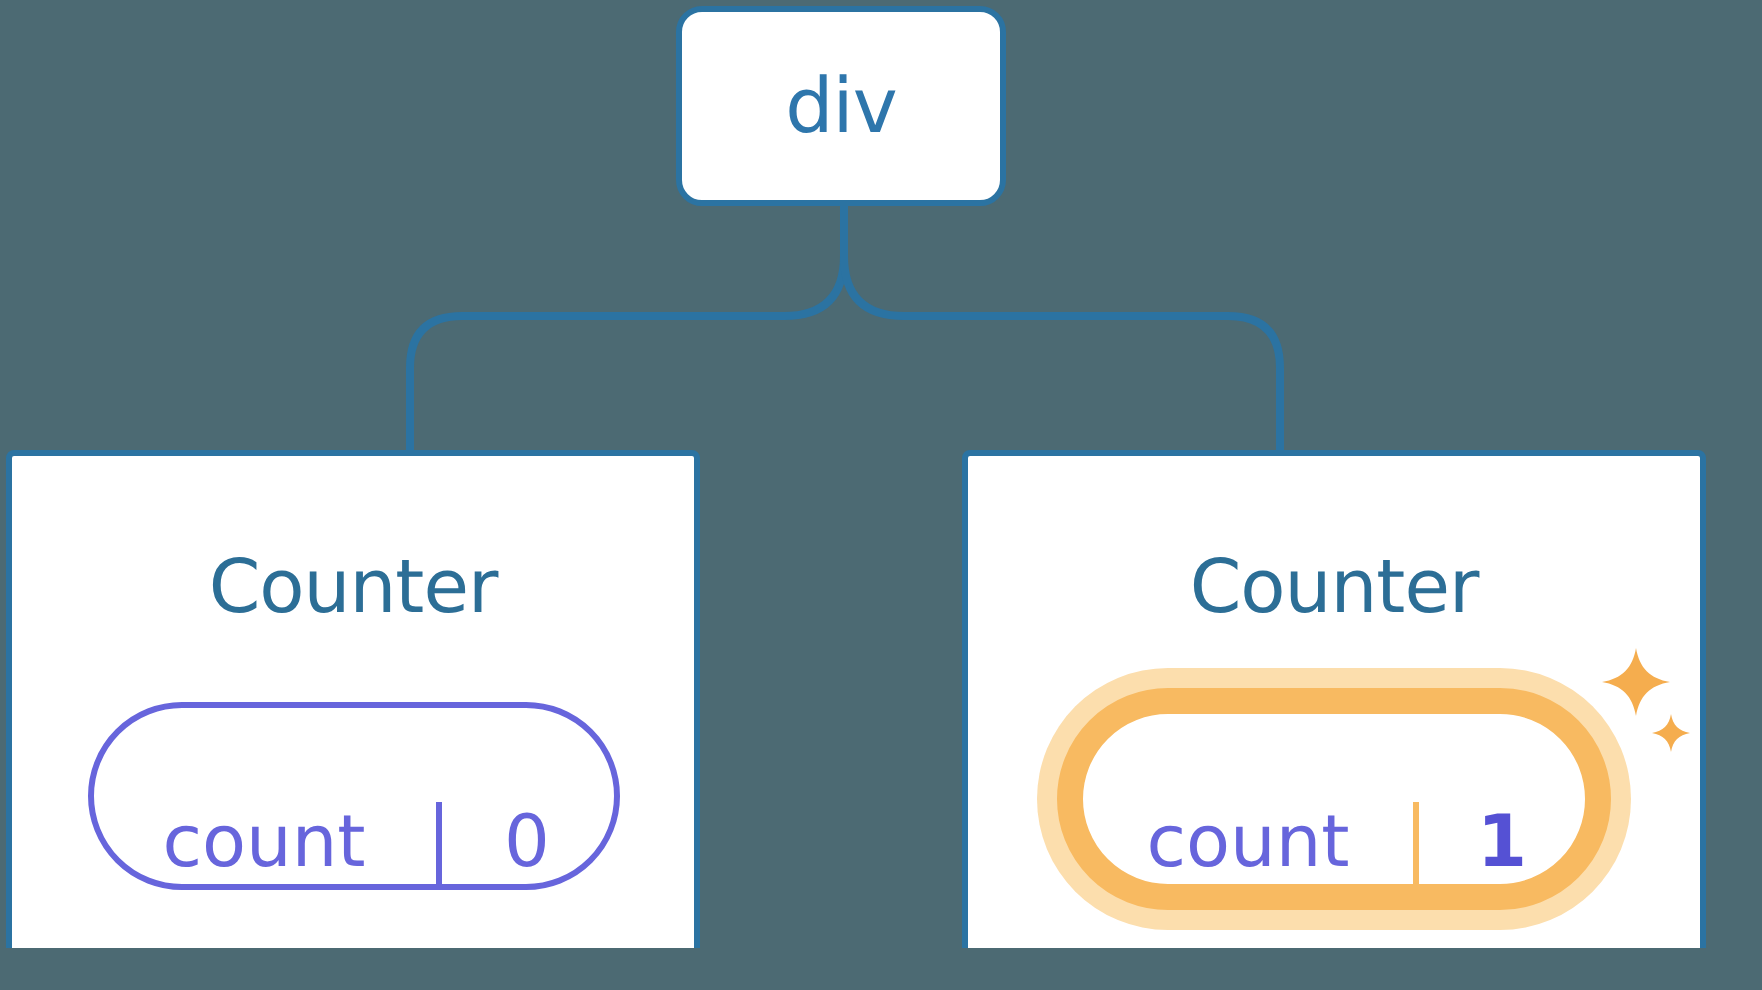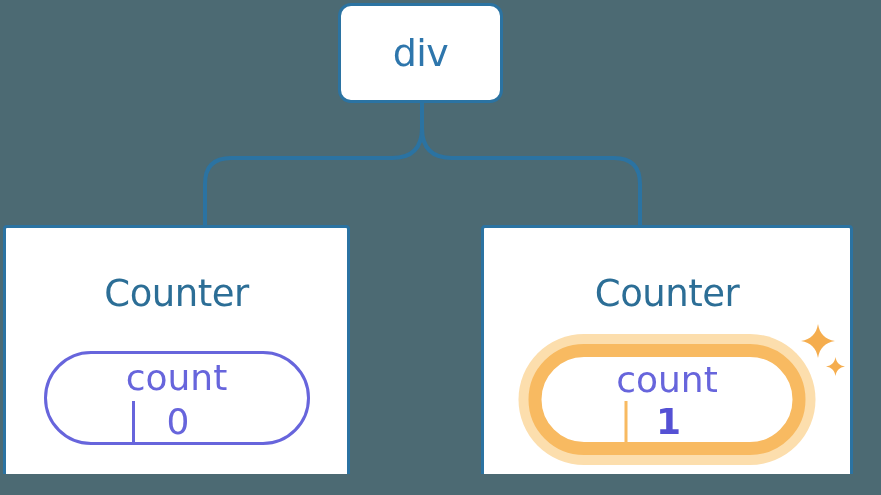--- a/index.html
+++ b/index.html
@@ -69,23 +69,22 @@
     text-align: center;
     font-size: 37px;
     color: var(--title-blue);
     letter-spacing: -0.5px;
   }
   .pill {
     position: absolute;
     left: 50%;
     transform: translateX(-50%);
     display: flex;
-    align-items: center;
+    align-items: flex-end;
     background: var(--node-bg);
-    flex-direction: column;
   }
   .pill-plain {
     top: 123px;
     width: 266px; height: 94px;
     border: 3px solid var(--state-purple);
     border-radius: 47px;
   }
   .pill-highlight {
     top: 116px;
     width: 277px; height: 111px;

